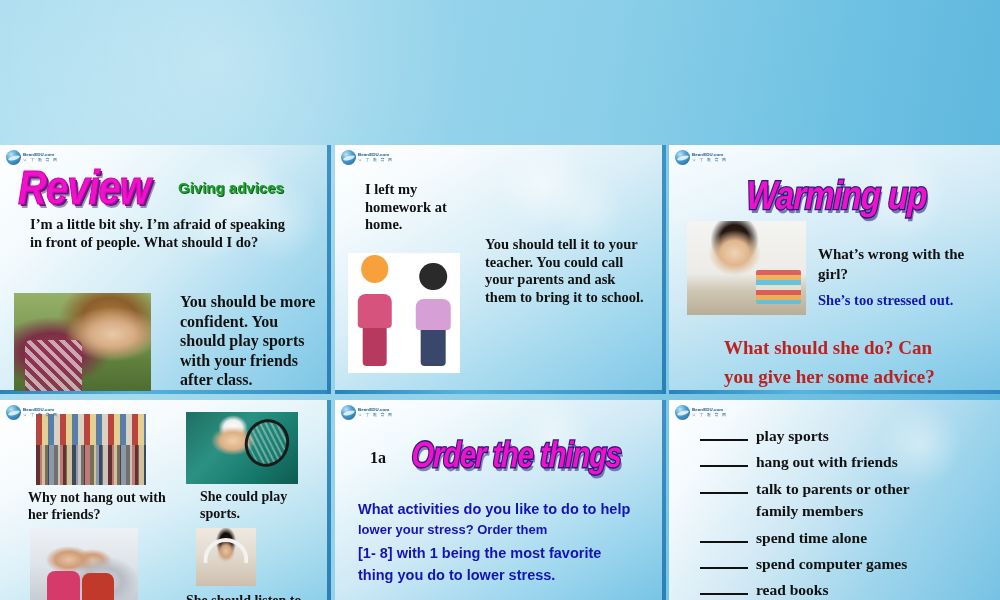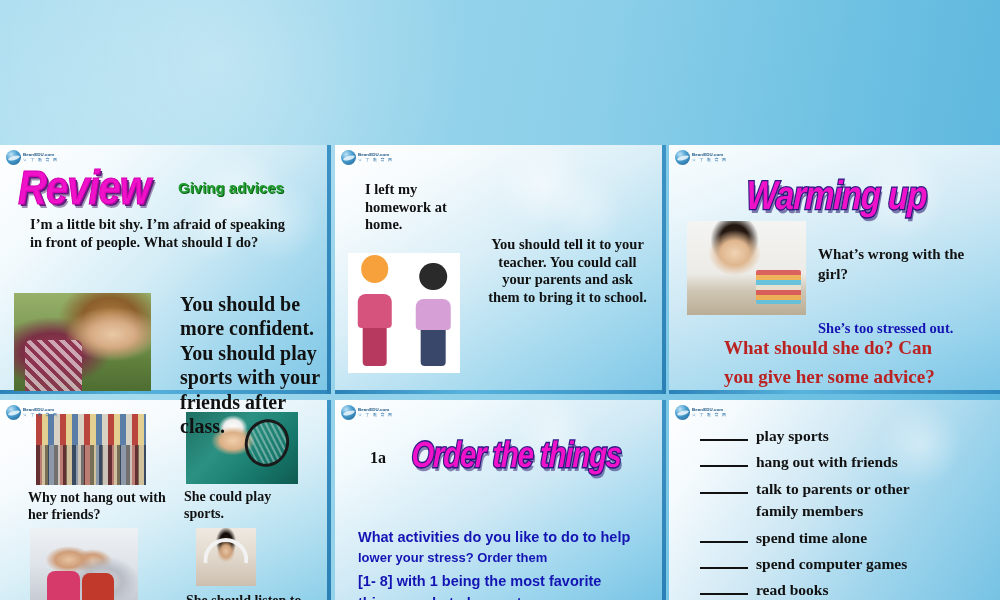--- a/index.html
+++ b/index.html
@@ -124,21 +124,21 @@
 
   .subtitle-green{
     position:absolute;left:178px;top:179px;z-index:5;
     font-family:"Liberation Sans",sans-serif;font-size:15px;font-weight:bold;
     color:#1f9e2e;text-shadow:1px 1px 0 #0b5f16;white-space:nowrap;
   }
 
   
   .tx{position:absolute;z-index:4;font-family:"Liberation Serif",serif;
       font-weight:bold;color:#111;line-height:1.22;}
-  .tx.blue{color:#1414b4;margin-top:28px;}
+  .tx.blue{color:#1414b4;}
   .tx.red{color:#bb2222;}
   .tx.sans{font-family:"Liberation Sans",sans-serif;}
 
   
   .photo{position:absolute;z-index:3;overflow:hidden;background:#cdd7cf;}
 
   .ph-mother{
     background:
       radial-gradient(ellipse at 72% 42%, #e9c9a6 0%, #d6ab84 16%, rgba(214,171,132,0) 34%),
       radial-gradient(ellipse at 70% 26%, #b07b3d 0%, #8b5f2c 20%, rgba(139,95,44,0) 38%),
@@ -328,54 +328,54 @@
 
   </div>
 
   <div class="wordart wa-review">Review</div>
   <div class="subtitle-green">Giving advices</div>
 
   <div class="tx" style="left:30px;top:216px;width:260px;font-size:14.5px;">I’m a little bit shy. I’m afraid of speaking in front of people. What should I do?</div>
 
   <div class="photo ph-mother" style="left:14px;top:293px;width:137px;height:98px;"></div>
 
-  <div class="tx" style="left:180px;top:292px;width:140px;font-size:20px;">You should be more confident. You should play sports with your friends after class.</div>
+  <div class="tx" style="left:180px;top:292px;width:140px;font-size:16px;">You should be more confident. You should play sports with your friends after class.</div>
 
   <div class="tx" style="left:365px;top:181px;width:90px;font-size:14.5px;">I left my homework at home.</div>
 
   <div class="photo ph-kids" style="left:348px;top:253px;width:112px;height:120px;">
     <div class="kid" style="left:2%;height:94%;">
       <div class="head" style="top:0;background:#f6a13c;"></div>
       <div class="body" style="top:34%;height:30%;background:#d6537e;"></div>
       <div class="legs" style="top:64%;height:34%;background:#b8395f;"></div>
     </div>
     <div class="kid" style="left:54%;height:88%;">
       <div class="head" style="top:0;background:#2a2a2a;"></div>
       <div class="body" style="top:34%;height:30%;background:#d6a0d6;"></div>
       <div class="legs" style="top:64%;height:34%;background:#39476b;"></div>
     </div>
   </div>
 
-  <div class="tx" style="left:485px;top:236px;width:165px;font-size:14.5px;text-align:center;">You should tell it to your teacher. You could call your parents and ask them to bring it to school.</div>
+  <div class="tx" style="left:485px;top:236px;width:165px;font-size:14.5px;">You should tell it to your teacher. You could call your parents and ask them to bring it to school.</div>
 
   <div class="wordart wa-warm">Warming up</div>
 
   <div class="photo ph-stress" style="left:687px;top:221px;width:119px;height:94px;"></div>
 
   <div class="tx" style="left:818px;top:244px;width:172px;font-size:15px;line-height:1.35;">What’s wrong with the girl?</div>
 
   <div class="tx blue" style="left:818px;top:292px;width:180px;font-size:14.5px;">She’s too stressed out.</div>
 
   <div class="tx red" style="left:724px;top:334px;width:240px;font-size:19px;line-height:1.5;">What should she do? Can you give her some advice?</div>
 
   <div class="photo ph-crowd" style="left:36px;top:414px;width:110px;height:71px;"></div>
   <div class="photo ph-tennis" style="left:186px;top:412px;width:112px;height:72px;"></div>
 
   <div class="tx" style="left:28px;top:489px;width:150px;font-size:14px;">Why not hang out with her friends?</div>
-  <div class="tx" style="left:184px;top:488px;width:130px;font-size:14px;">She could play sports.</div>
+  <div class="tx" style="left:200px;top:488px;width:130px;font-size:14px;">She could play sports.</div>
 
   <div class="photo ph-girls" style="left:30px;top:528px;width:108px;height:72px;"></div>
   <div class="photo ph-listen" style="left:196px;top:528px;width:60px;height:58px;"></div>
 
   <div class="tx" style="left:186px;top:592px;width:160px;font-size:14px;">She should listen to</div>
 
   <div class="tx" style="left:370px;top:448px;font-size:16px;">1a</div>
   <div class="wordart wa-order">Order the things</div>
 
   <div class="tx sans blue" style="left:358px;top:498px;width:292px;font-size:14.5px;line-height:1.52;">What activities do you like to do to help</div>

